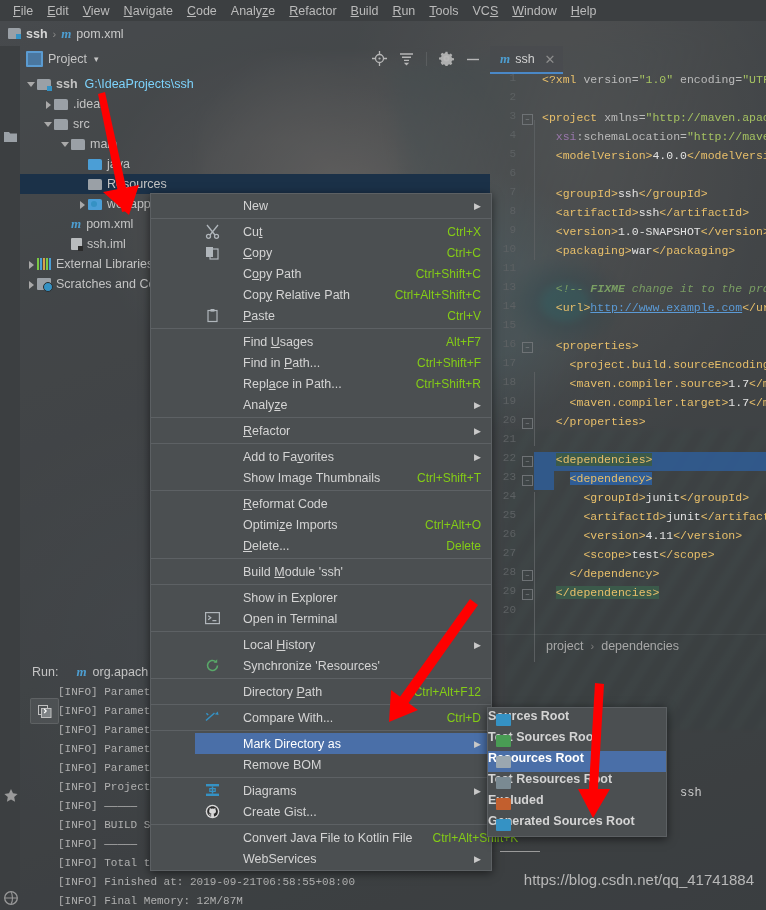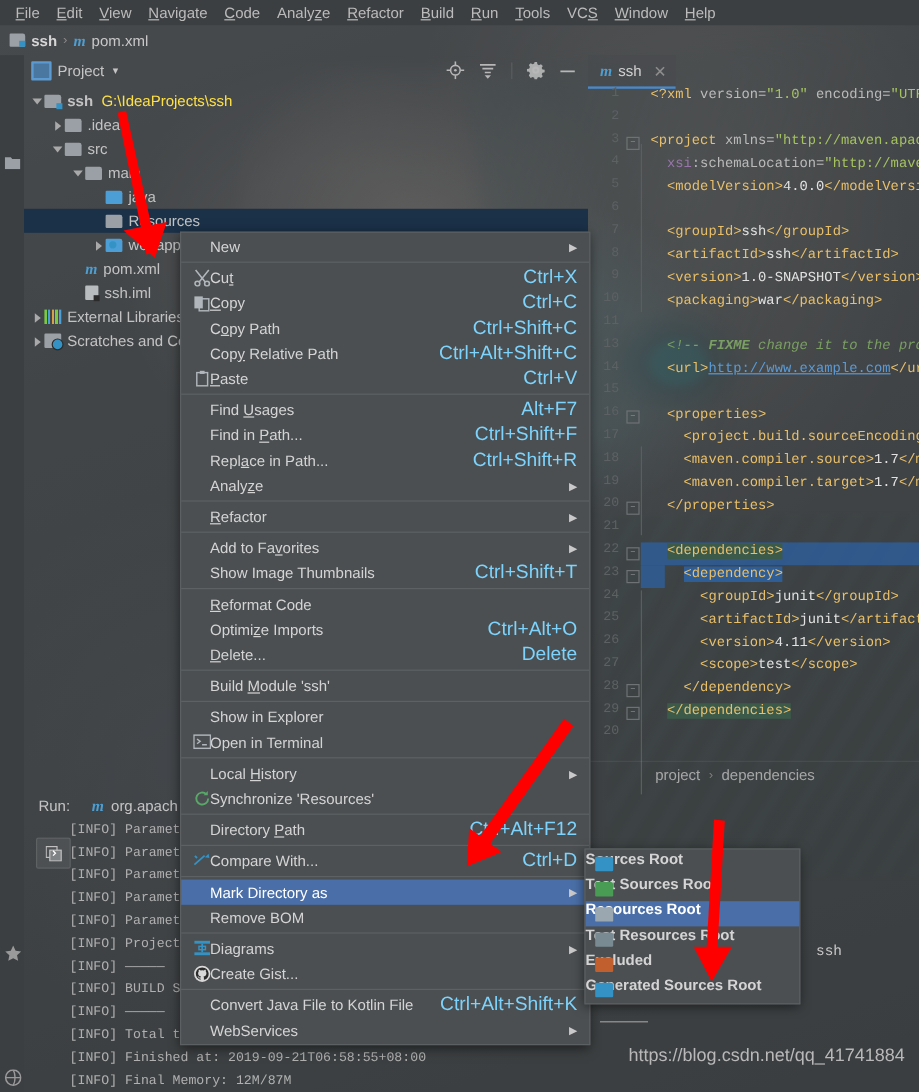--- a/index.html
+++ b/index.html
@@ -113,21 +113,21 @@
   .trow { position:relative; height:20px; display:flex; align-items:center; white-space:nowrap; }
   .trow.sel { background:#1b3148; }
   .arrow { width:11px; height:11px; display:inline-block; position:relative; }
   .arrow.right::before{content:"";position:absolute;left:3px;top:2px;border-left:5px solid #a9a9a9;border-top:4px solid transparent;border-bottom:4px solid transparent;}
   .arrow.down::before{content:"";position:absolute;left:1px;top:3px;border-top:5px solid #a9a9a9;border-left:4px solid transparent;border-right:4px solid transparent;}
   .folder { width:14px;height:11px;display:inline-block;background:#9aa0a6;border-radius:1px 2px 1px 1px;position:relative;}
   .folder.blue { background:#4b9ed6; }
   .folder.mod::after{content:"";position:absolute;right:-1px;bottom:-1px;width:5px;height:5px;background:#3592c4;}
   .folder.webapp::after{content:"";position:absolute;left:3px;top:2px;width:6px;height:6px;border-radius:50%;background:#3592c4;}
   .lbl { margin-left:5px; }
-  .path { color:#fde047; margin-left:7px; }
+  .path { color:#7dd3fc; margin-left:7px; }
   .extlib { display:inline-block; width:14px;height:12px;
     background: repeating-linear-gradient(90deg,#7ac943 0 2px, transparent 2px 3px, #4b9ed6 3px 5px, transparent 5px 6px, #d6a14b 6px 8px, transparent 8px 9px, #7ac943 9px 11px, transparent 11px 12px, #4b9ed6 12px 14px);
   }
   .scratch { display:inline-block; width:14px;height:12px; position:relative; background:#9aa0a6; border-radius:1px;}
   .scratch::after{content:"";position:absolute;right:-2px;bottom:-2px;width:8px;height:8px;border-radius:50%;background:#3592c4;border:1px solid #2b2b2b;}
   .iml { display:inline-block; width:11px;height:12px;background:#b9bcbe;border-radius:1px;position:relative;}
   .iml::after{content:"";position:absolute;right:-1px;bottom:-1px;width:5px;height:5px;background:#2b2b2b;}
 
   
   .editor {
@@ -188,24 +188,24 @@
   
   .ctxmenu {
     position:absolute; left:150px; top:193px; width:340px;
     background:#4b4f51; color:#d4d4d4; font-size:12.5px;
     box-shadow:0 2px 9px rgba(0,0,0,0.55);
     z-index:60; padding:1px 0;
     border:1px solid #5c6063;
   }
   .cm-item {
     position:relative; height:21px; display:flex; align-items:center;
-    padding-left:24px; padding-right:10px; white-space:nowrap;
+    padding-left:48px; padding-right:10px; white-space:nowrap;margin-left:44px;
   }
   .cm-item.hi { background:#4a6fa8; color:#ffffff; }
-  .cm-item .acc { margin-left:auto; color:#7dd3fc; font-size:16px; padding-left:20px;}
+  .cm-item .acc { margin-left:auto; color:#84cc16; font-size:12px; padding-left:20px;}
   .cm-item .sub { margin-left:auto; color:#c9c9c9; font-size:9px; }
   .cm-sep { height:1px; background:#5d6164; margin:2px 0; }
   .cm-ico { position:absolute; left:10px; top:3px; width:15px; height:15px; }
   .u { text-decoration: underline; }
 
   
   .submenu {
     position:absolute; left:487px; top:707px; width:178px;
     background:#4b4f51; border:1px solid #5c6063;
     box-shadow:0 2px 9px rgba(0,0,0,0.55);

